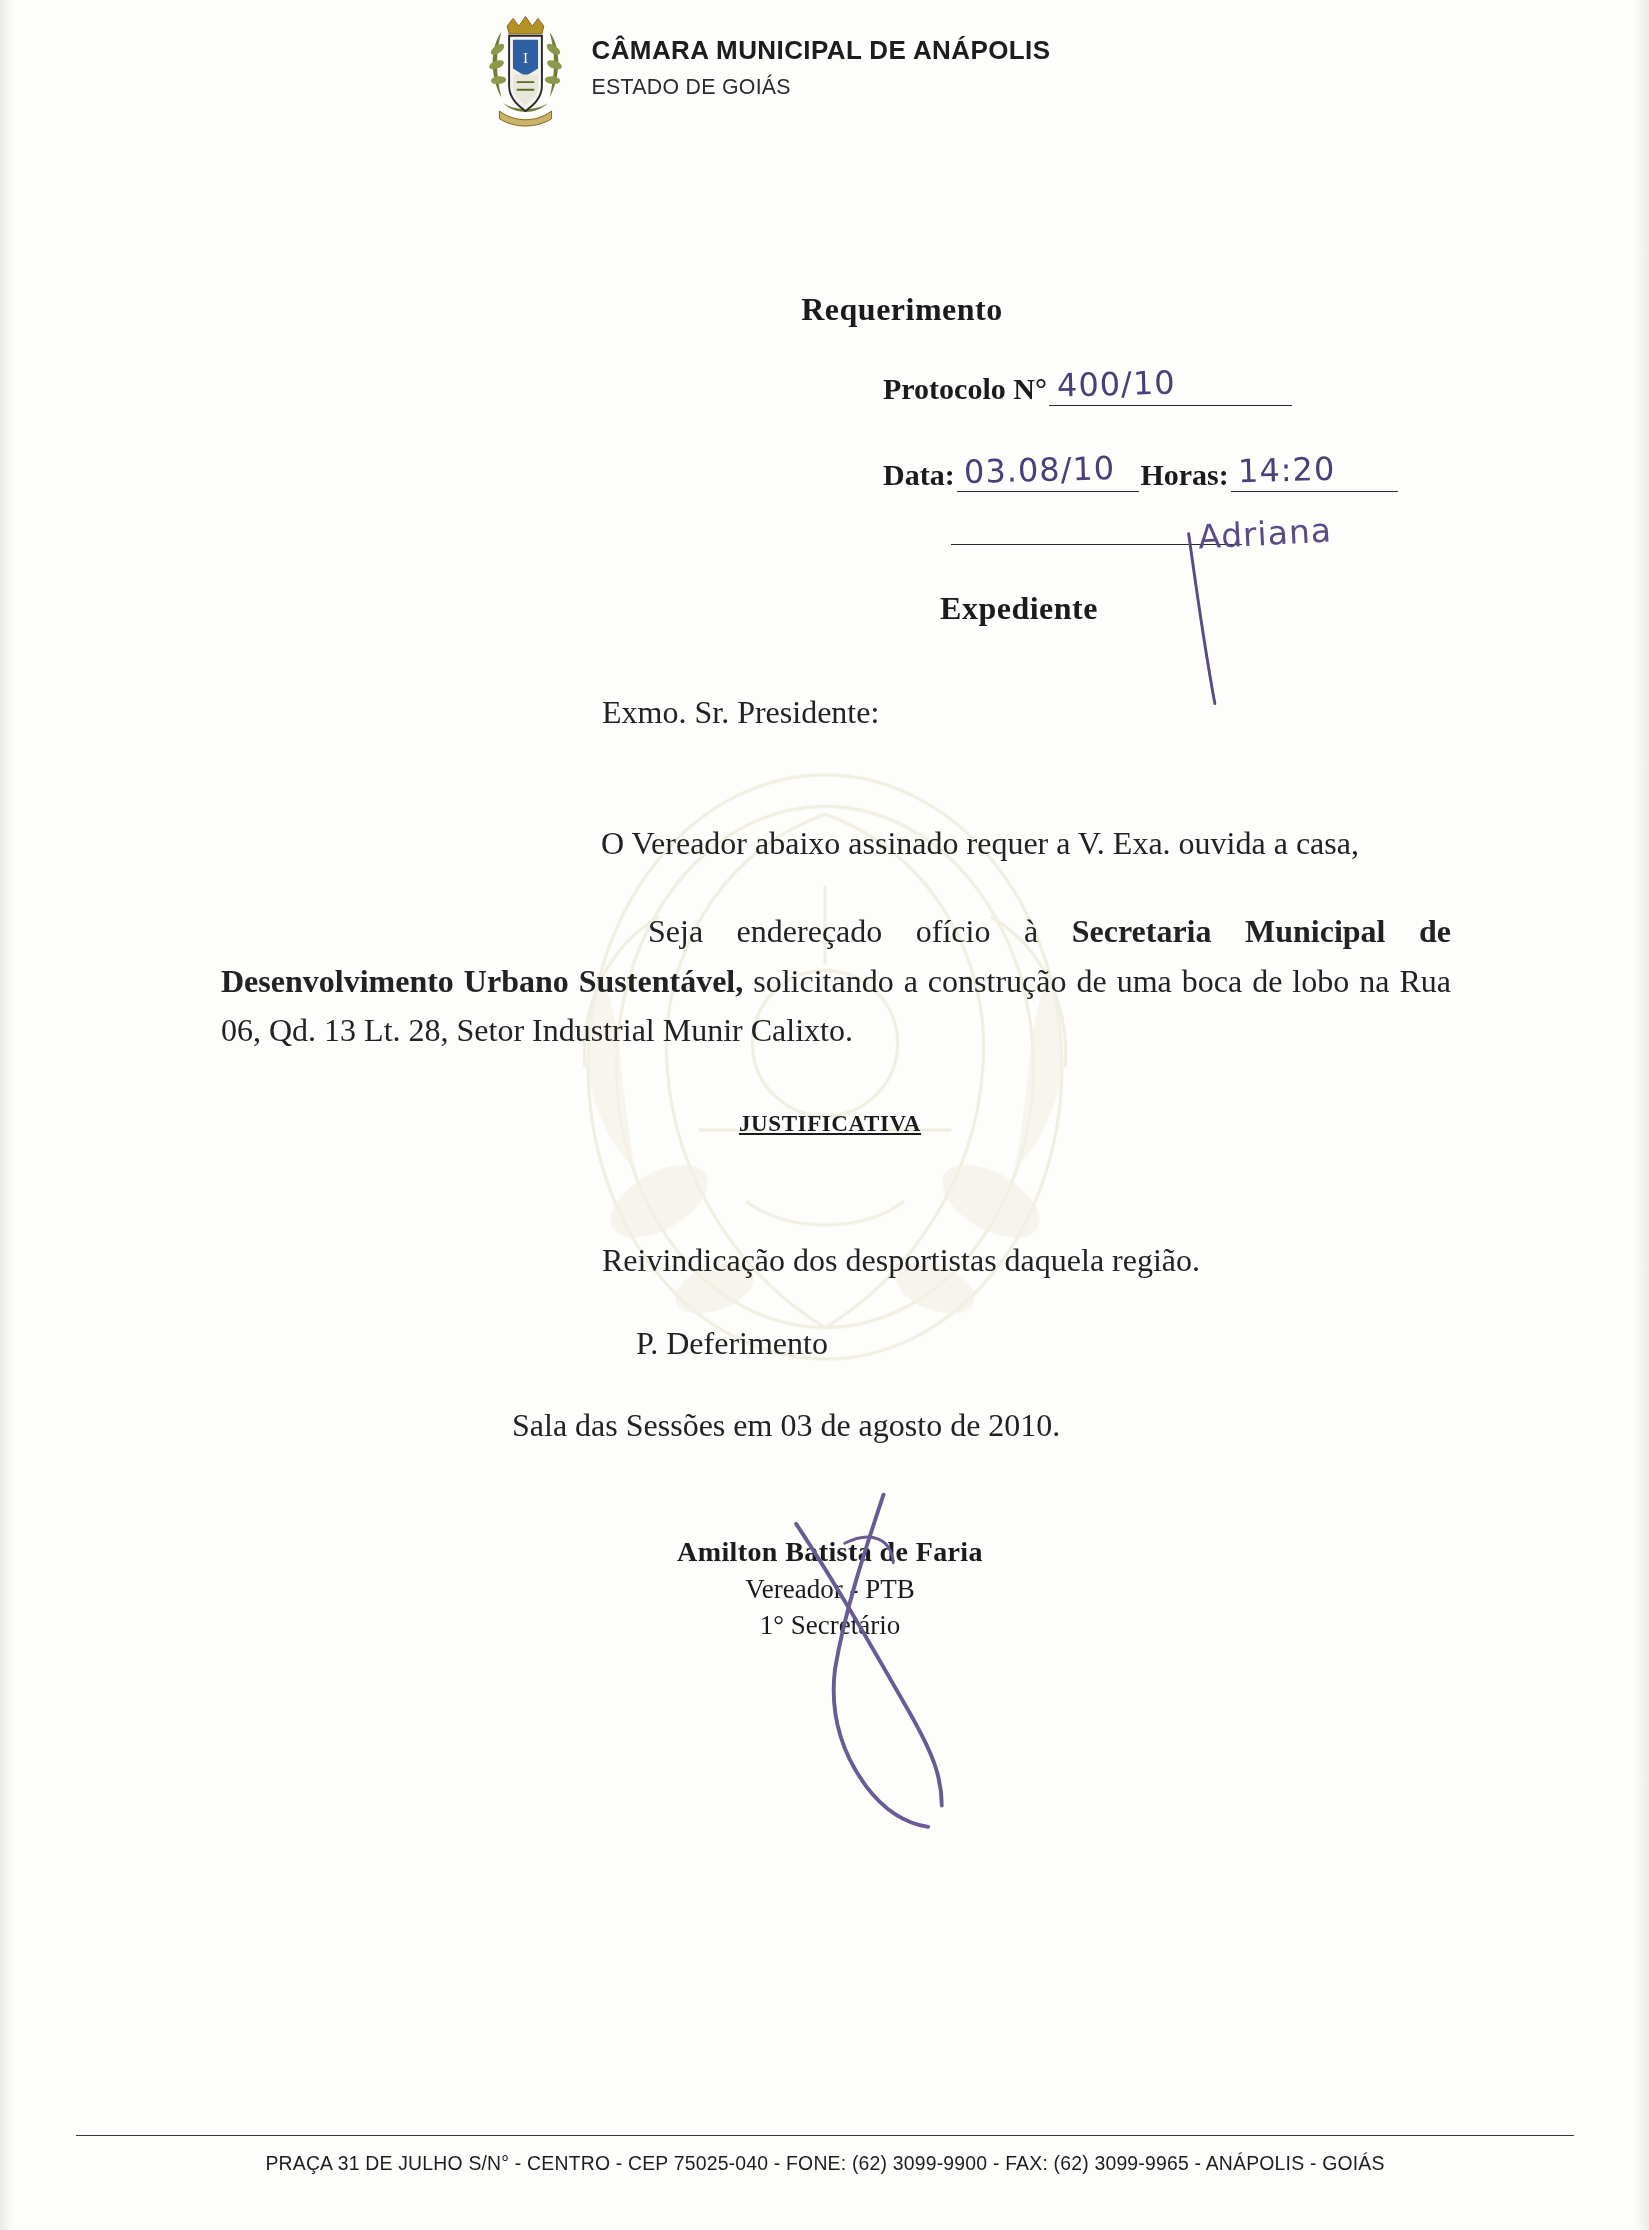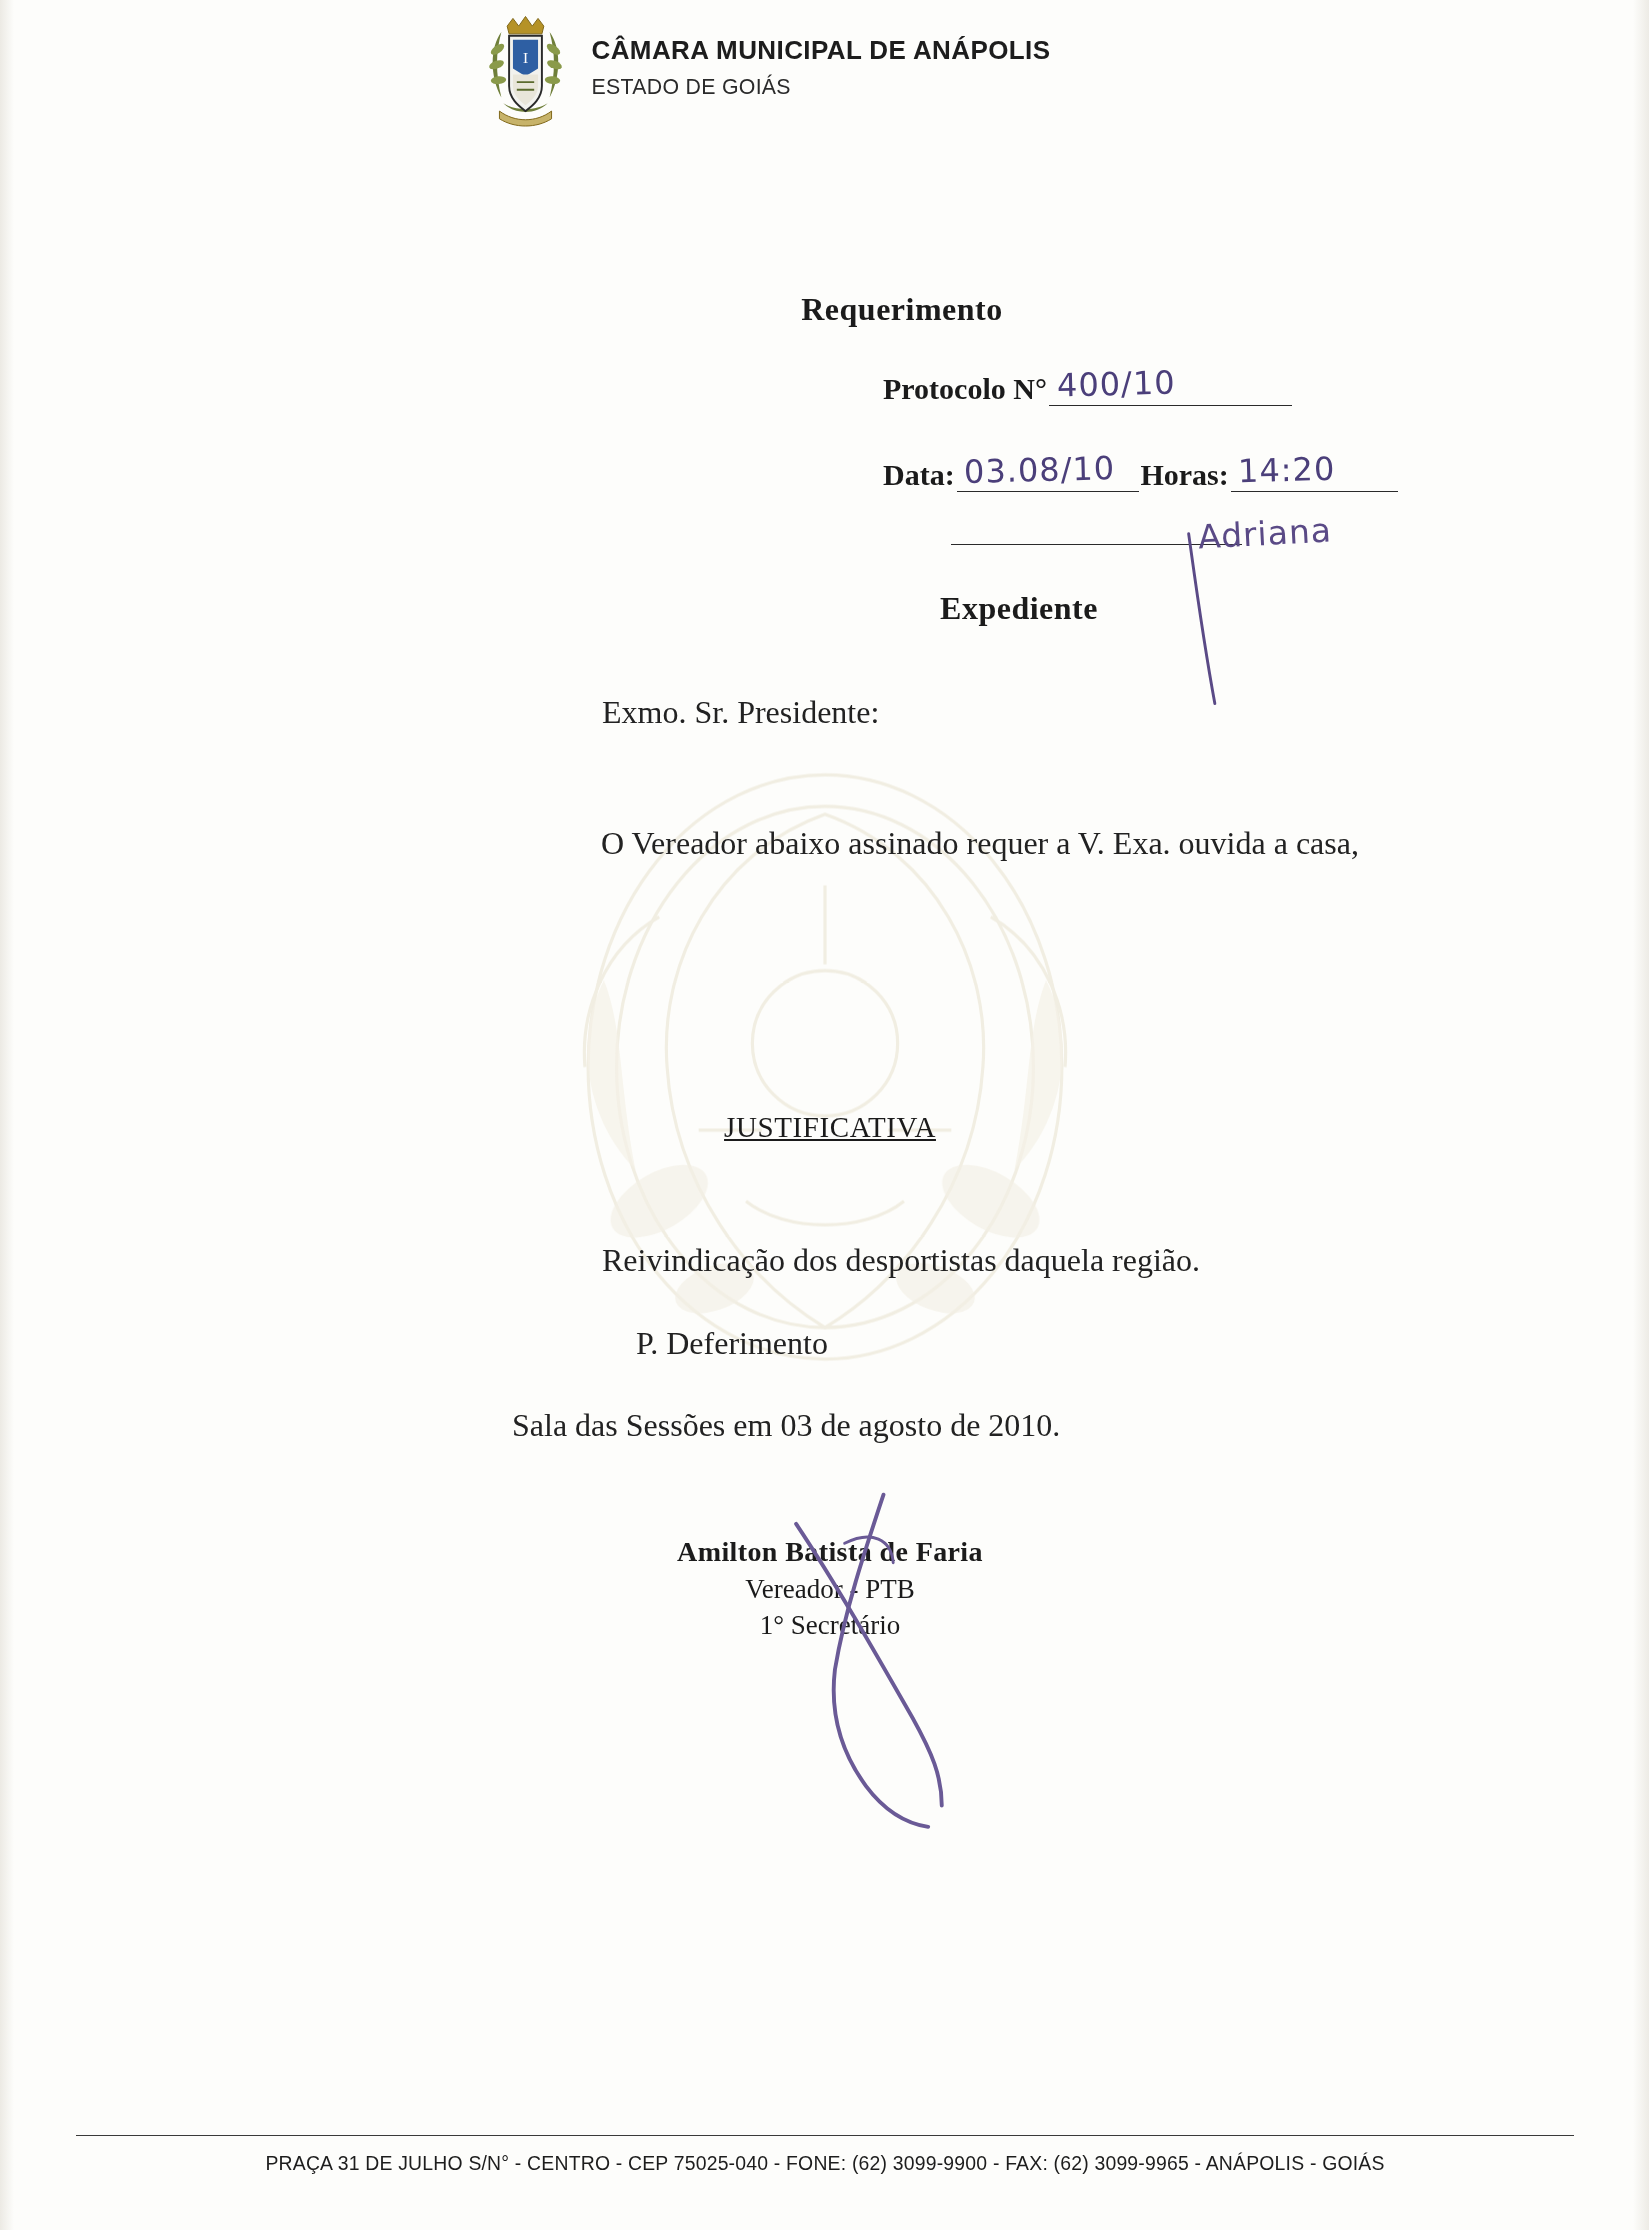--- a/index.html
+++ b/index.html
@@ -210,22 +210,22 @@
     text-indent: 427px;
     line-height: 1.55;
   }
   .p-body b { font-weight: bold; }
 
   .justificativa {
     position: absolute;
     left: 830px;
     top: 1111px;
     transform: translateX(-50%);
-    font-weight: normal;
-    font-size: 29px;
+    font-weight: bold;
+    font-size: 23px;
     text-decoration: underline;
     letter-spacing: 0.6px;
   }
 
   .p-reivindicacao { left: 602px; top: 1237px; }
   .p-deferimento { left: 636px; top: 1320px; }
   .p-sala { left: 512px; top: 1402px; }
 
   .signer {
     position: absolute;
@@ -360,20 +360,23 @@
     <svg class="hand-stroke" style="left:1145px; top:524px;" width="194" height="194" viewBox="0 0 200 200" aria-hidden="true">
       <path d="M45 10 C52 60 60 120 72 185" stroke="#5a4a86" stroke-width="3" fill="none" stroke-linecap="round"></path>
     </svg>
 
     <div class="expediente">Expediente</div>
 
     <div class="para p-exmo">Exmo. Sr. Presidente:</div>
 
     <div class="para p-vereador">O Vereador abaixo assinado requer a V. Exa. ouvida a casa,</div>
 
+    <div class="para p-body">
+      <span>Seja endereçado ofício à </span><b>Secretaria Municipal de Desenvolvimento Urbano Sustentável,</b><span> solicitando a construção de uma boca de lobo na Rua 06, Qd. 13 Lt. 28, Setor Industrial Munir Calixto.</span>
+    </div>
 
     <div class="justificativa">JUSTIFICATIVA</div>
 
     <div class="para p-reivindicacao">Reivindicação dos desportistas daquela região.</div>
     <div class="para p-deferimento">P. Deferimento</div>
     <div class="para p-sala">Sala das Sessões em 03 de agosto de 2010.</div>
 
     <div class="signer">
       <div class="signer-name">Amilton Batista de Faria</div>
       <div class="signer-role">Vereador - PTB</div>

